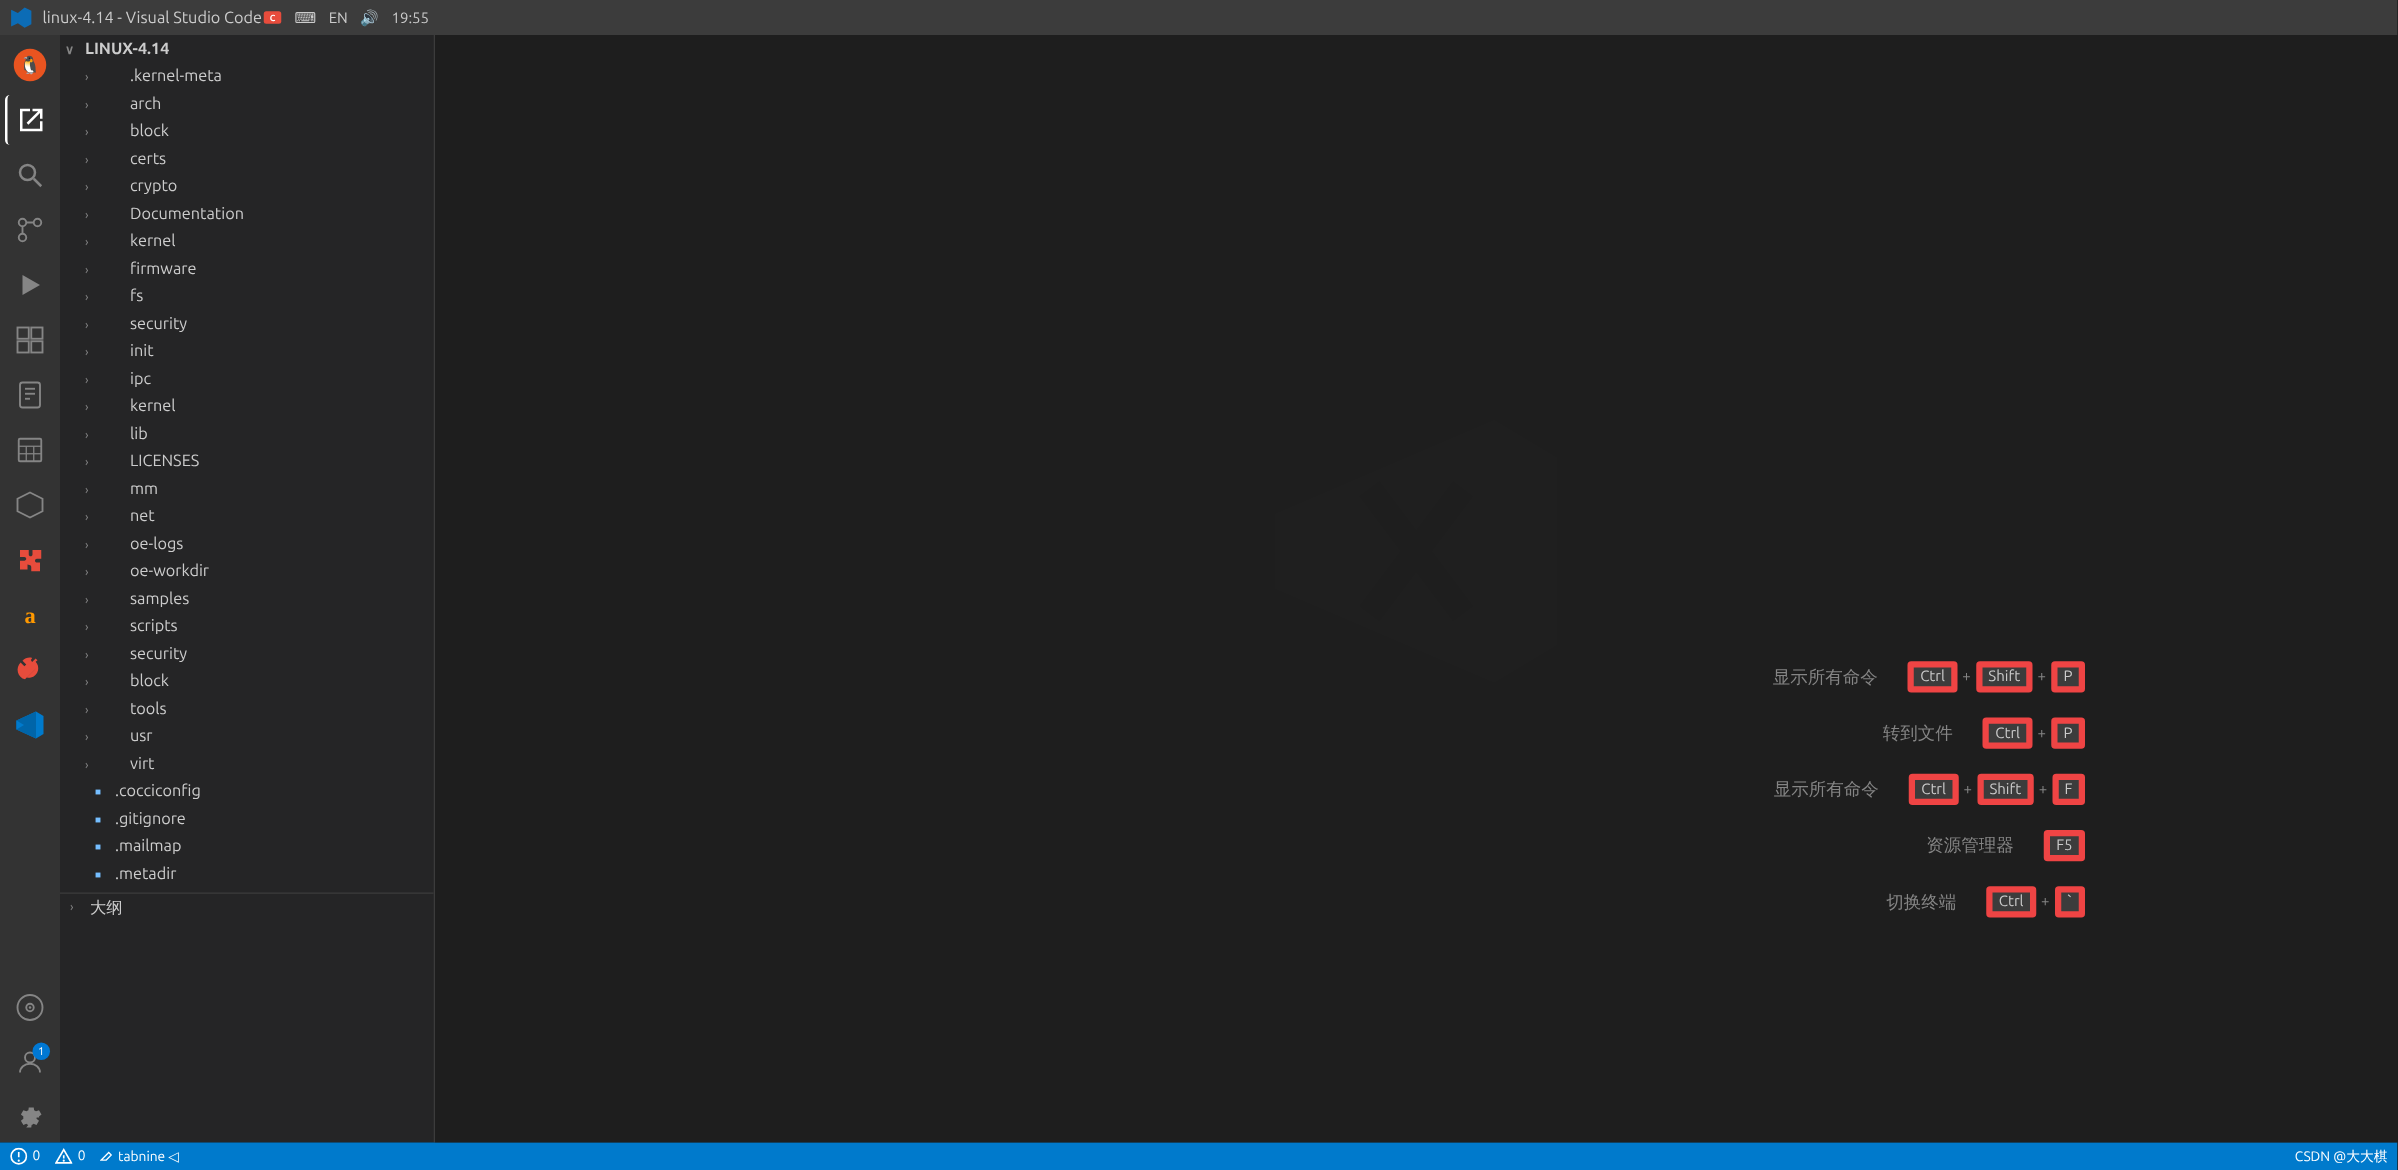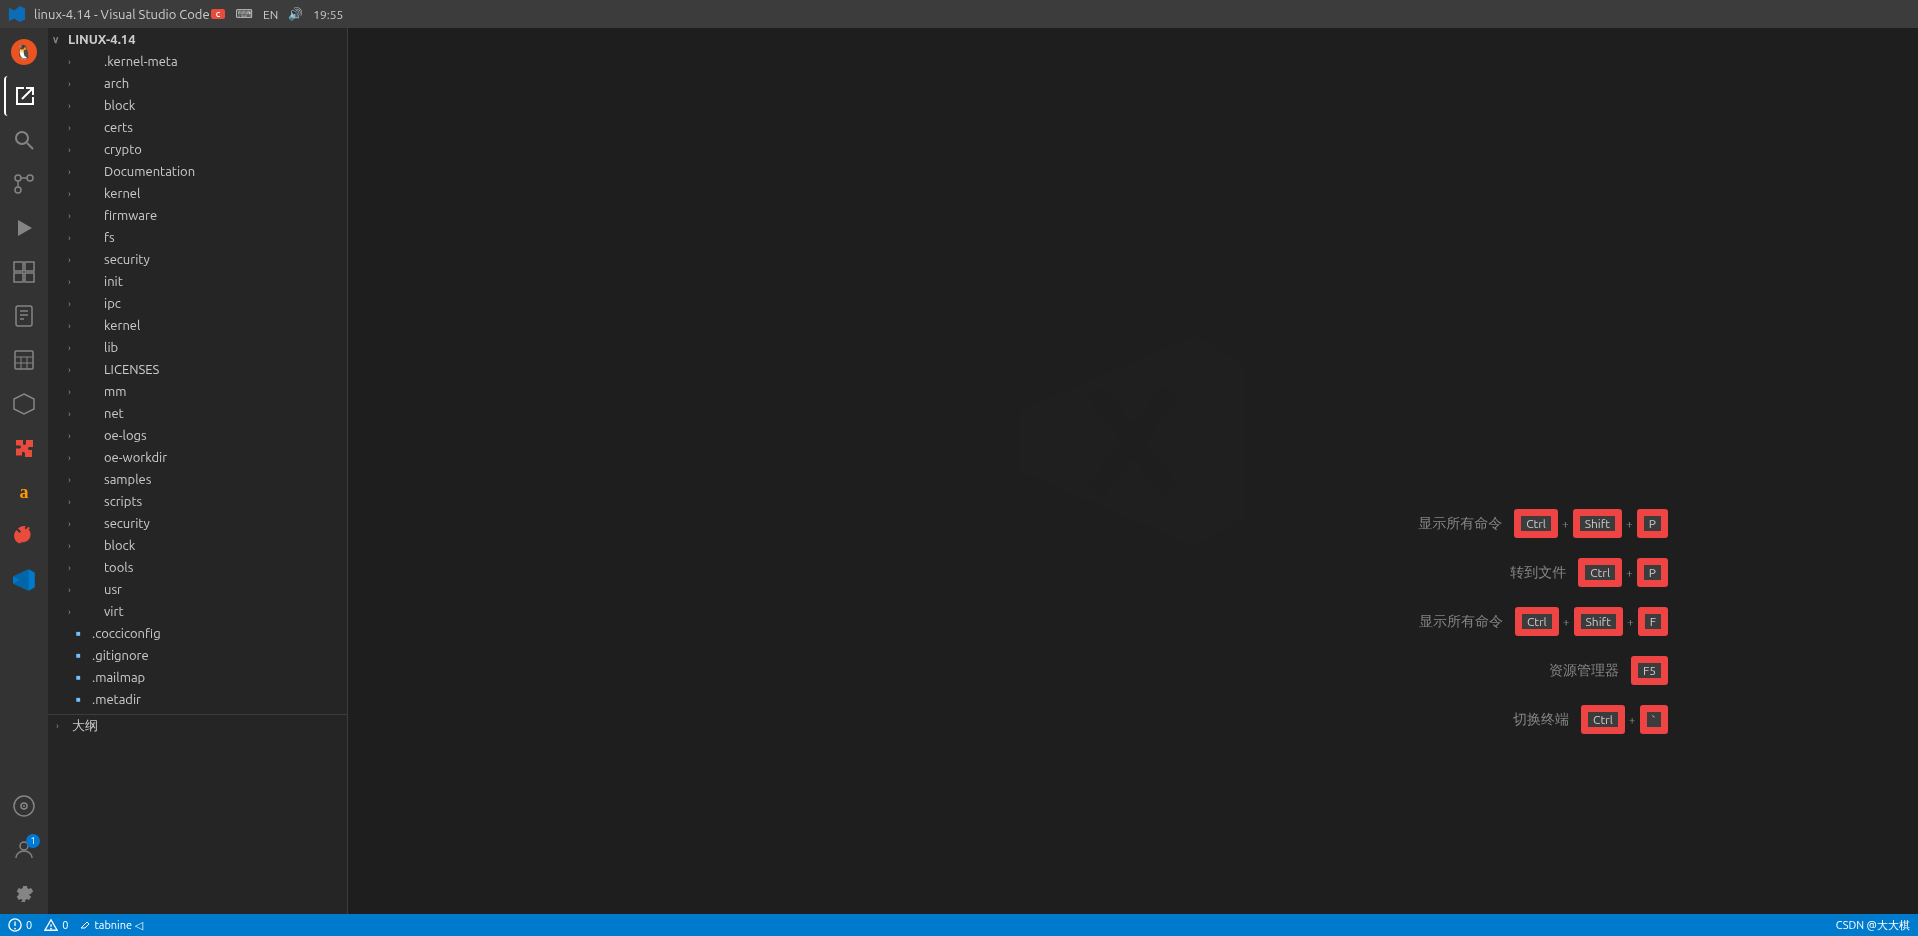--- a/index.html
+++ b/index.html
@@ -188,40 +188,40 @@
       bottom: 180px;
       right: 250px;
       display: flex;
       flex-direction: column;
       gap: 20px;
     }
     .shortcut-row {
       display: flex;
       align-items: center;
       justify-content: flex-end;
-      gap: 12px;
+      gap: 24px;
       color: #858585;
       font-size: 14px;
     }
     .shortcut-label {
       color: #858585;
       font-size: 14px;
       min-width: 100px;
       text-align: right;
     }
     .shortcut-keys {
       display: flex;
       align-items: center;
       gap: 4px;
       color: #858585;
       font-size: 13px;
     }
     .key {
       background: #3c3c3c;
-      border: 7px solid #ef4444;
+      border: 5px solid #ef4444;
       border-radius: 3px;
       padding: 1px 5px;
       font-size: 12px;
       color: #cccccc;
     }
     .key-sep { color: #858585; font-size: 12px; }
 
     
     #bottom-bar {
       height: 22px;

